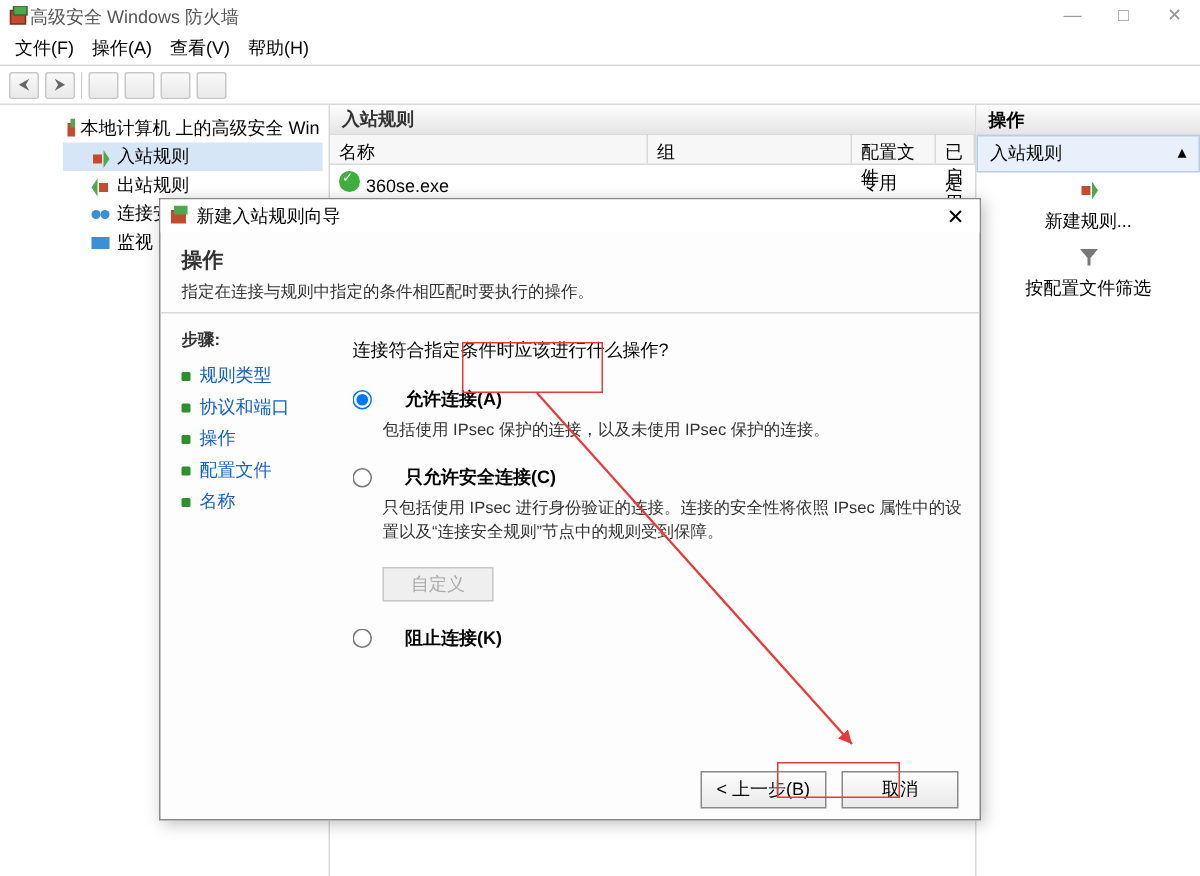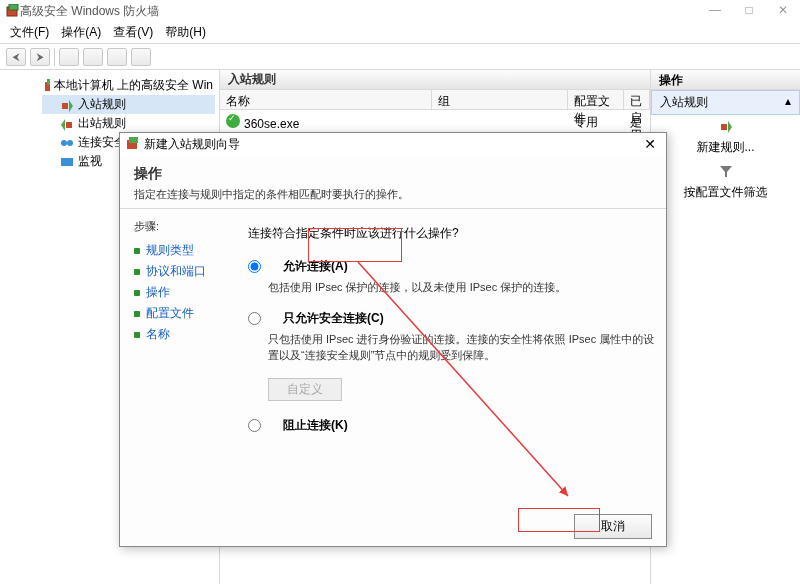--- a/index.html
+++ b/index.html
@@ -92,39 +92,39 @@
     height:20px;background:linear-gradient(#fdfdfd,#e5e5e5);
     border-bottom:1px solid #d9d9d9;padding:0 8px;line-height:20px;font-weight:bold;
   }
   .actions-sub {
     border:1px solid #b7cde8; background:#e8f1fb; padding:3px 8px; color:#000;
   }
   .actions-item { display:flex;align-items:center;gap:6px;padding:4px 8px;flex-direction:column; }
 
   
   .wizard {
-    position:absolute; left:119px; top:132px; width:548px; height:415px;
+    position:absolute; left:106px; top:132px; width:548px; height:415px;
     background:#fdfdfd; border:1px solid #888; box-shadow:2px 2px 10px rgba(0,0,0,.25);
     display:flex; flex-direction:column;
   }
   .wizard-title {
     height:22px; display:flex; align-items:center; padding:0 6px; background:#fff;
   }
   .wizard-title .close { margin-left:auto; width:20px;text-align:center;color:#000;font-size:14px; }
   .wizard-head {
     padding:10px 14px 6px 14px;
     border-bottom:1px solid #d9d9d9;
   }
   .wizard-head .big{font-size:14px;font-weight:bold;color:#333;}
   .wizard-head .sub{font-size:11px;color:#333;margin-top:4px;}
   .wizard-body { flex:1; display:flex; }
   .wizard-side {
     width:120px; padding:10px 14px;
   }
-  .wizard-side .steps-label{font-size:11px;font-weight:normal;color:#333;margin-bottom:6px;}
+  .wizard-side .steps-label{font-size:11px;font-weight:bold;color:#333;margin-bottom:6px;}
   .wizard-step { display:flex;align-items:center;gap:6px;padding:2px 0;font-size:12px;}
   .wizard-step .bullet{width:6px;height:6px;background:#2d8f2d;border-radius:1px;}
   .wizard-step.active a{font-weight:normal;}
   .wizard-step a{color:#1660c2;text-decoration:none;}
   .wizard-main { flex:1; padding:16px 10px 10px 8px; font-size:12px; }
   .wizard-main .q{margin-bottom:16px;}
   .opt { display:flex;align-items:center;gap:22px;margin-bottom:4px;}
   .opt input{margin:0;}
   .opt-desc{font-size:11px;color:#333;margin-left:20px;margin-bottom:14px;line-height:1.5;}
   .disabled-box{
@@ -318,20 +318,21 @@
       <div class="opt-desc">只包括使用 IPsec 进行身份验证的连接。连接的安全性将依照 IPsec 属性中的设置以及“连接安全规则”节点中的规则受到保障。</div>
       <span class="disabled-box">自定义</span>
 
       <label class="opt">
         <input type="radio" name="act" style="">
         <b>阻止连接(K)</b>
       </label>
     </div>
   </div>
   <div class="wizard-footer">
+    <div class="btn">&lt; 上一步(B)</div>
     <div class="btn">取消</div>
   </div>
 </div>
 
 <div class="anno-box" style="left:308px;top:228px;width:94px;height:34px"></div>
 <div class="anno-box" style="left:518px;top:508px;width:82px;height:24px"></div>
 <svg class="anno-arrow" style="left:308px;top:228px;width:300px;height:300px">
   <defs>
       <marker id="ah" markerWidth="8" markerHeight="8" refX="6" refY="3" orient="auto">
         <path d="M0,0 L6,3 L0,6 Z" fill="#e53b3b"></path>

